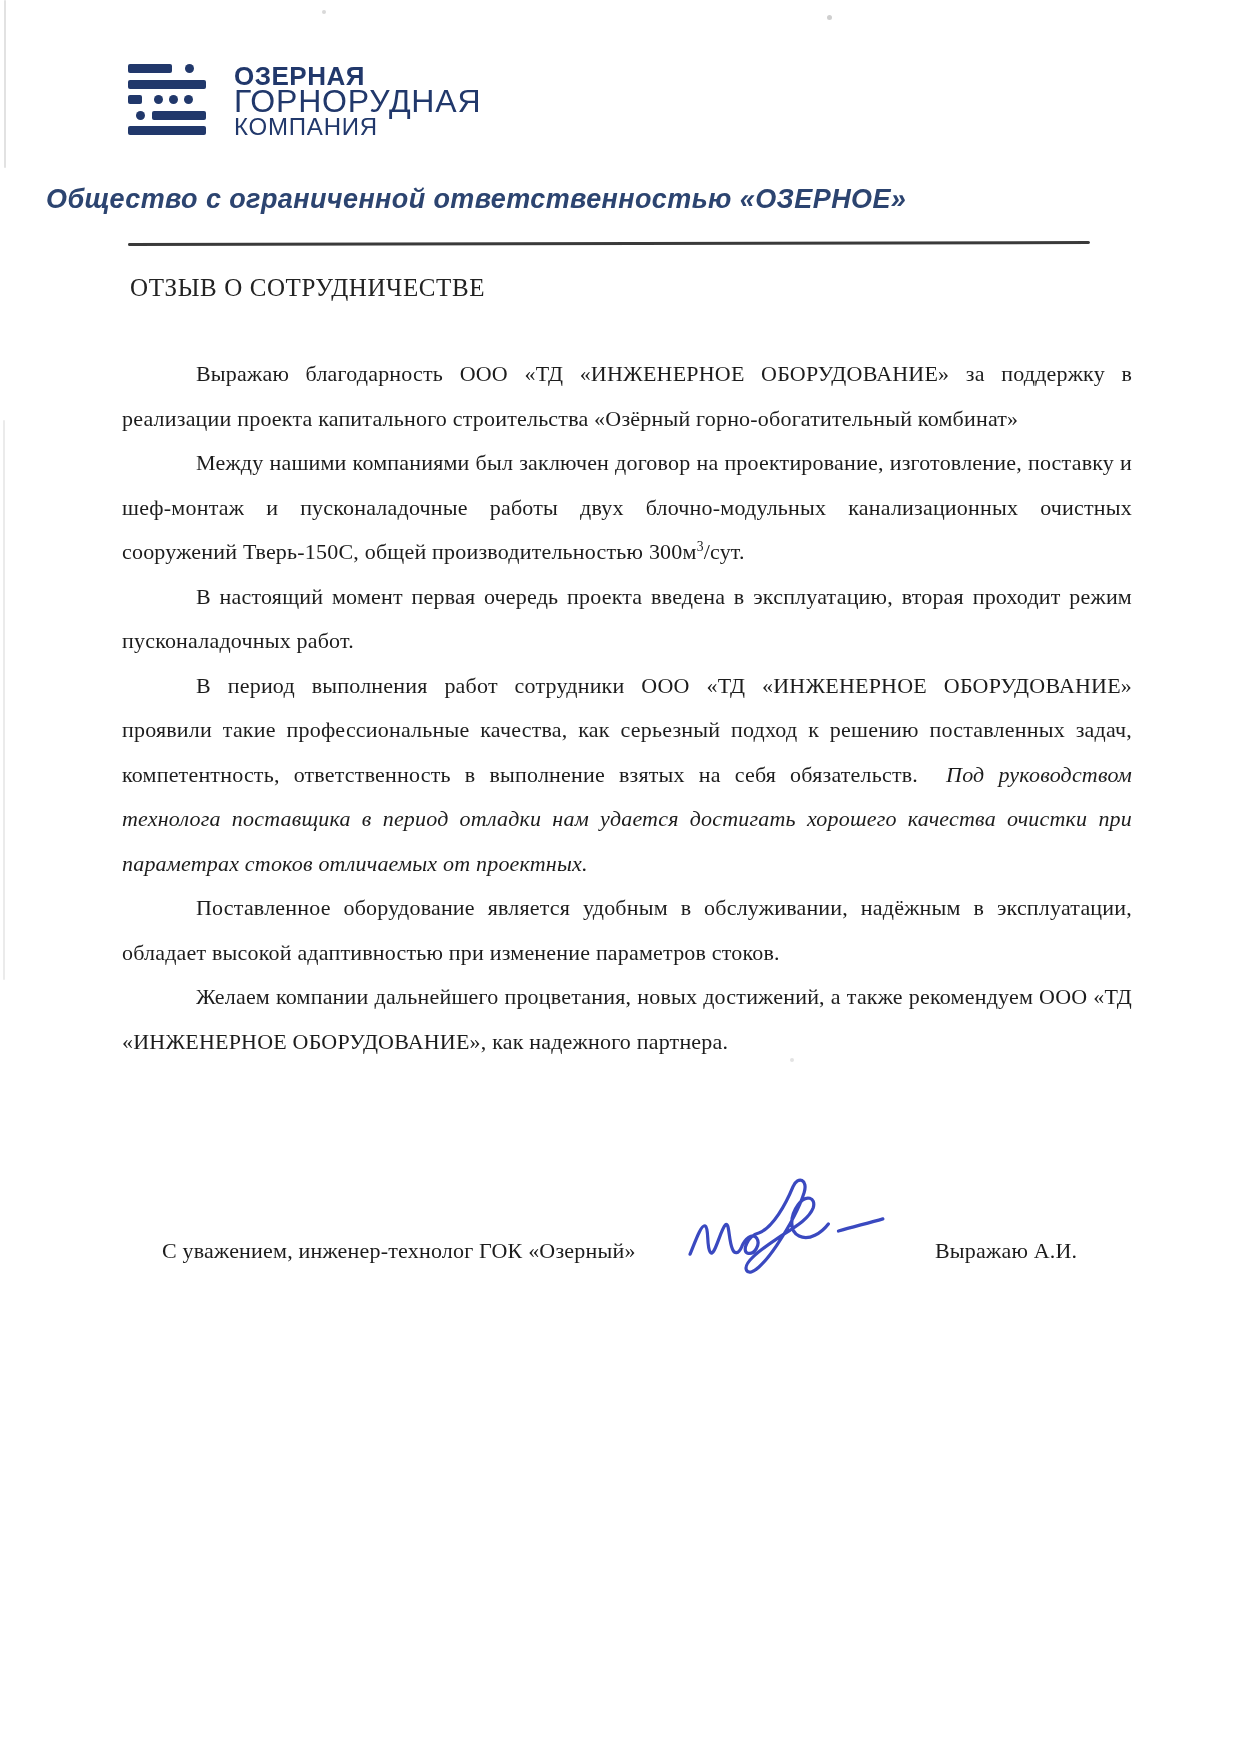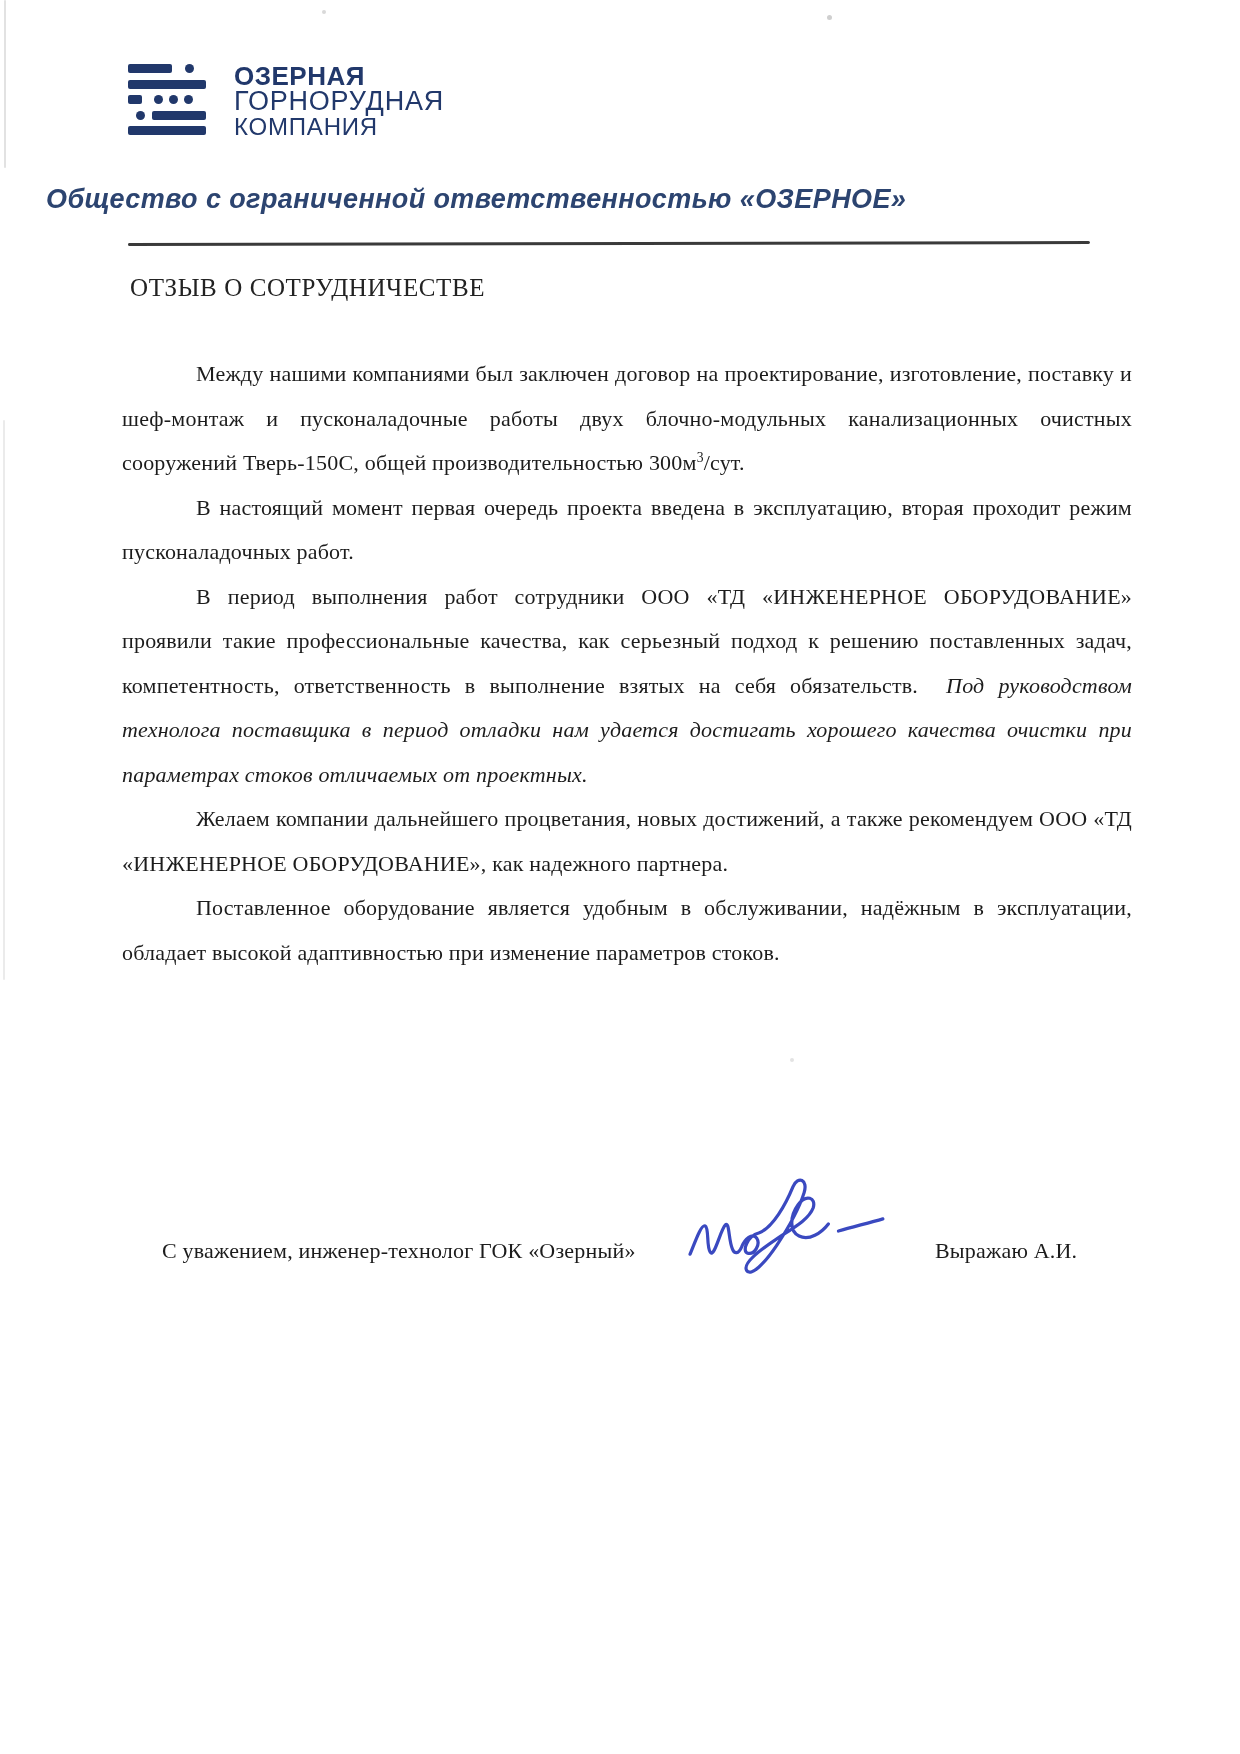--- a/index.html
+++ b/index.html
@@ -27,21 +27,21 @@
   .logo-mark { position: absolute; left: 128px; top: 64px; width: 82px; }
   .logo-row { position: relative; height: 9px; margin-bottom: 6.5px; }
   .logo-row:last-child { margin-bottom: 0; }
   .lbar, .ldot { position: absolute; top: 0; background: #21386b; }
   .lbar { height: 9px; border-radius: 2px; }
   .ldot { width: 9px; height: 9px; border-radius: 50%; }
 
   .logo-text { position: absolute; left: 234px; top: 64px; color: #21386b;
                font-family: "Liberation Sans", sans-serif; line-height: 25px; }
   .logo-text .l1 { font-size: 26px; font-weight: bold; letter-spacing: 0.5px; }
-  .logo-text .l2 { font-size: 27px; letter-spacing: 0.8px; }
+  .logo-text .l2 { font-size: 32px; letter-spacing: 0.8px; }
   .logo-text .l3 { font-size: 24px; letter-spacing: 0.8px; }
 
   
   .company-heading {
     position: absolute; left: 0; right: 0; top: 184px;
     text-align: left;
   }
   .company-heading span {
     position: relative; left: 46px;
     font-family: "Liberation Sans", sans-serif;
@@ -130,25 +130,26 @@
 
   <div class="company-heading">
     <span>Общество с ограниченной ответственностью «ОЗЕРНОЕ»</span>
   </div>
 
   <div class="rule"></div>
 
   <div class="doc-title">ОТЗЫВ О СОТРУДНИЧЕСТВЕ</div>
 
   <div class="body-text">
+    <p><span>Выражаю благодарность ООО «ТД «ИНЖЕНЕРНОЕ ОБОРУДОВАНИЕ» за поддержку в реализации проекта капитального строительства «Озёрный горно-обогатительный комбинат»</span></p>
     <p><span>Между нашими компаниями был заключен договор на проектирование, изготовление, поставку и шеф-монтаж и пусконаладочные работы двух блочно-модульных канализационных очистных сооружений Тверь-150С, общей производительностью 300м</span><sup>3</sup><span>/сут.</span></p>
     <p><span>В настоящий момент первая очередь проекта введена в эксплуатацию, вторая проходит режим пусконаладочных работ.</span></p>
     <p><span>В период выполнения работ сотрудники ООО «ТД «ИНЖЕНЕРНОЕ ОБОРУДОВАНИЕ» проявили такие профессиональные качества, как серьезный подход к решению поставленных задач, компетентность, ответственность в выполнение взятых на себя обязательств.&nbsp; </span><span class="italic-part">Под руководством технолога поставщика в период отладки нам удается достигать хорошего качества очистки при параметрах стоков отличаемых от проектных.</span></p>
+    <p><span>Поставленное оборудование является удобным в обслуживании, надёжным в эксплуатации, обладает высокой адаптивностью при изменение параметров стоков.</span></p>
     <p><span>Желаем компании дальнейшего процветания, новых достижений, а также рекомендуем ООО «ТД «ИНЖЕНЕРНОЕ ОБОРУДОВАНИЕ», как надежного партнера.</span></p>
-    <p><span>Поставленное оборудование является удобным в обслуживании, надёжным в эксплуатации, обладает высокой адаптивностью при изменение параметров стоков.</span></p>
   </div>
 
   <div class="closing-line">С уважением, инженер-технолог ГОК «Озерный»</div>
 
   <svg class="autograph" viewBox="0 0 210 110" xmlns="http://www.w3.org/2000/svg">
     <g fill="none" stroke="#3a49c0" stroke-width="3.2" stroke-linecap="round" stroke-linejoin="round">
       <path d="M 6 76
                C 11 64, 17 46, 21 48
                C 25 50, 22 68, 26 74
                C 30 80, 36 52, 41 47

